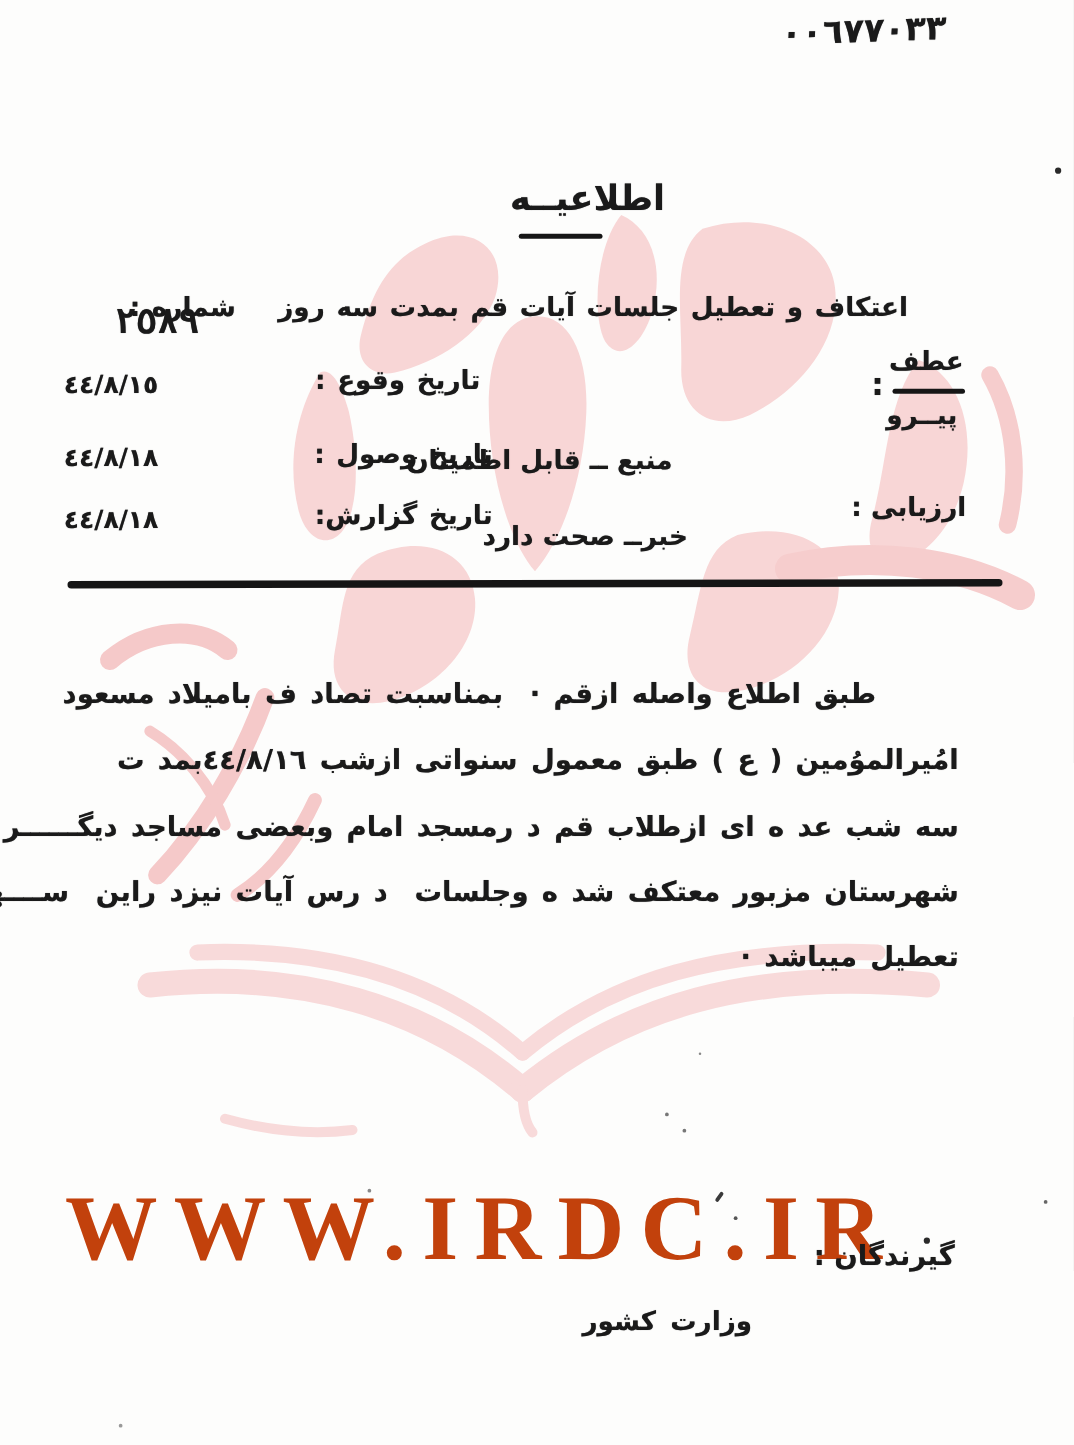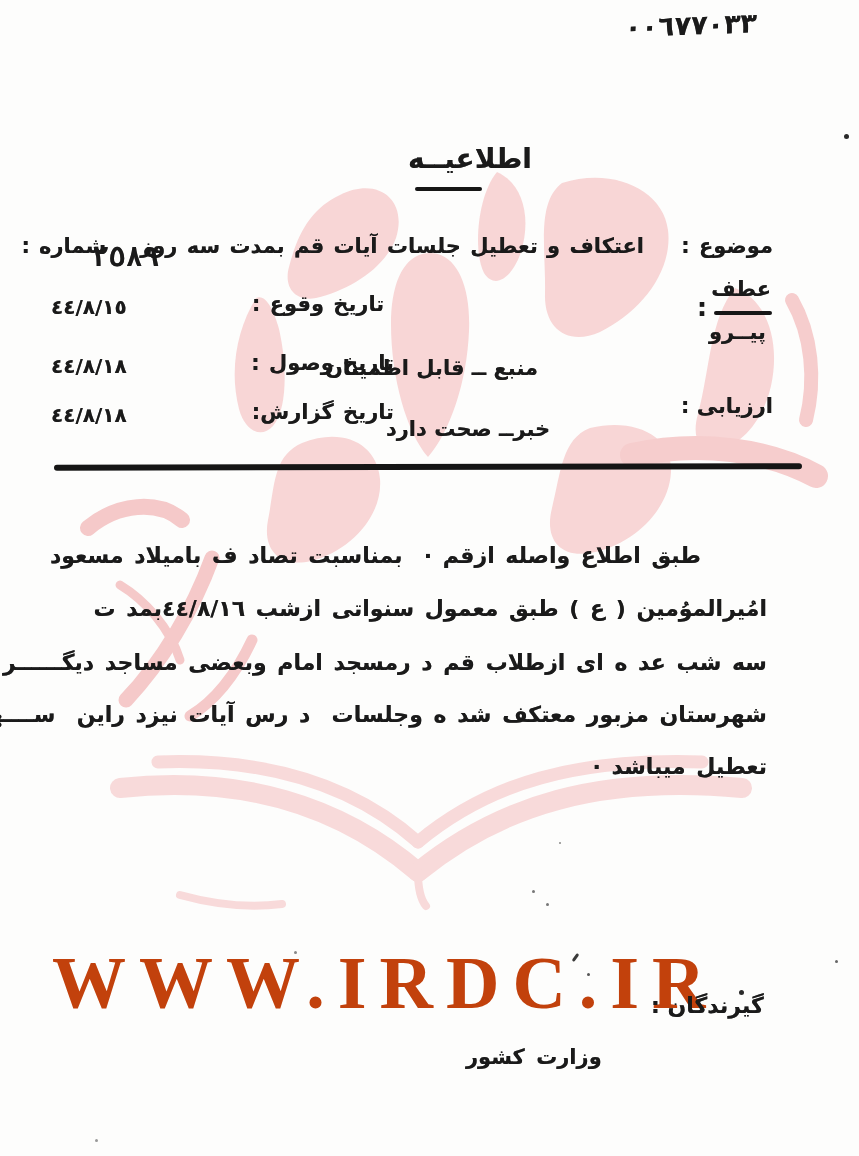--- a/index.html
+++ b/index.html
@@ -111,21 +111,21 @@
   </svg>
 
   <div class="url-watermark">WWW.IRDC.IR</div>
 
   <div class="t stamp">٠٠٦٧٧٠٣٣</div>
 
   <div class="t doc-title rtl">اطلاعیــه</div>
   <div class="title-underline"></div>
 
   <div class="t subject-row">
-    <span>موضوع :</span>&nbsp;
+    &nbsp;
     <span>اعتکاف و تعطیل جلسات آیات قم بمدت سه روز</span>
     <span class="serial-label">شماره :</span>
   </div>
   <div class="t serial-value">٢٥٨٩</div>
 
   <div class="t atf-label rtl">عطف</div>
   <div class="atf-bar"></div>
   <div class="t atf-colon">:</div>
   <div class="t peyro-label rtl">پیــرو</div>
 

